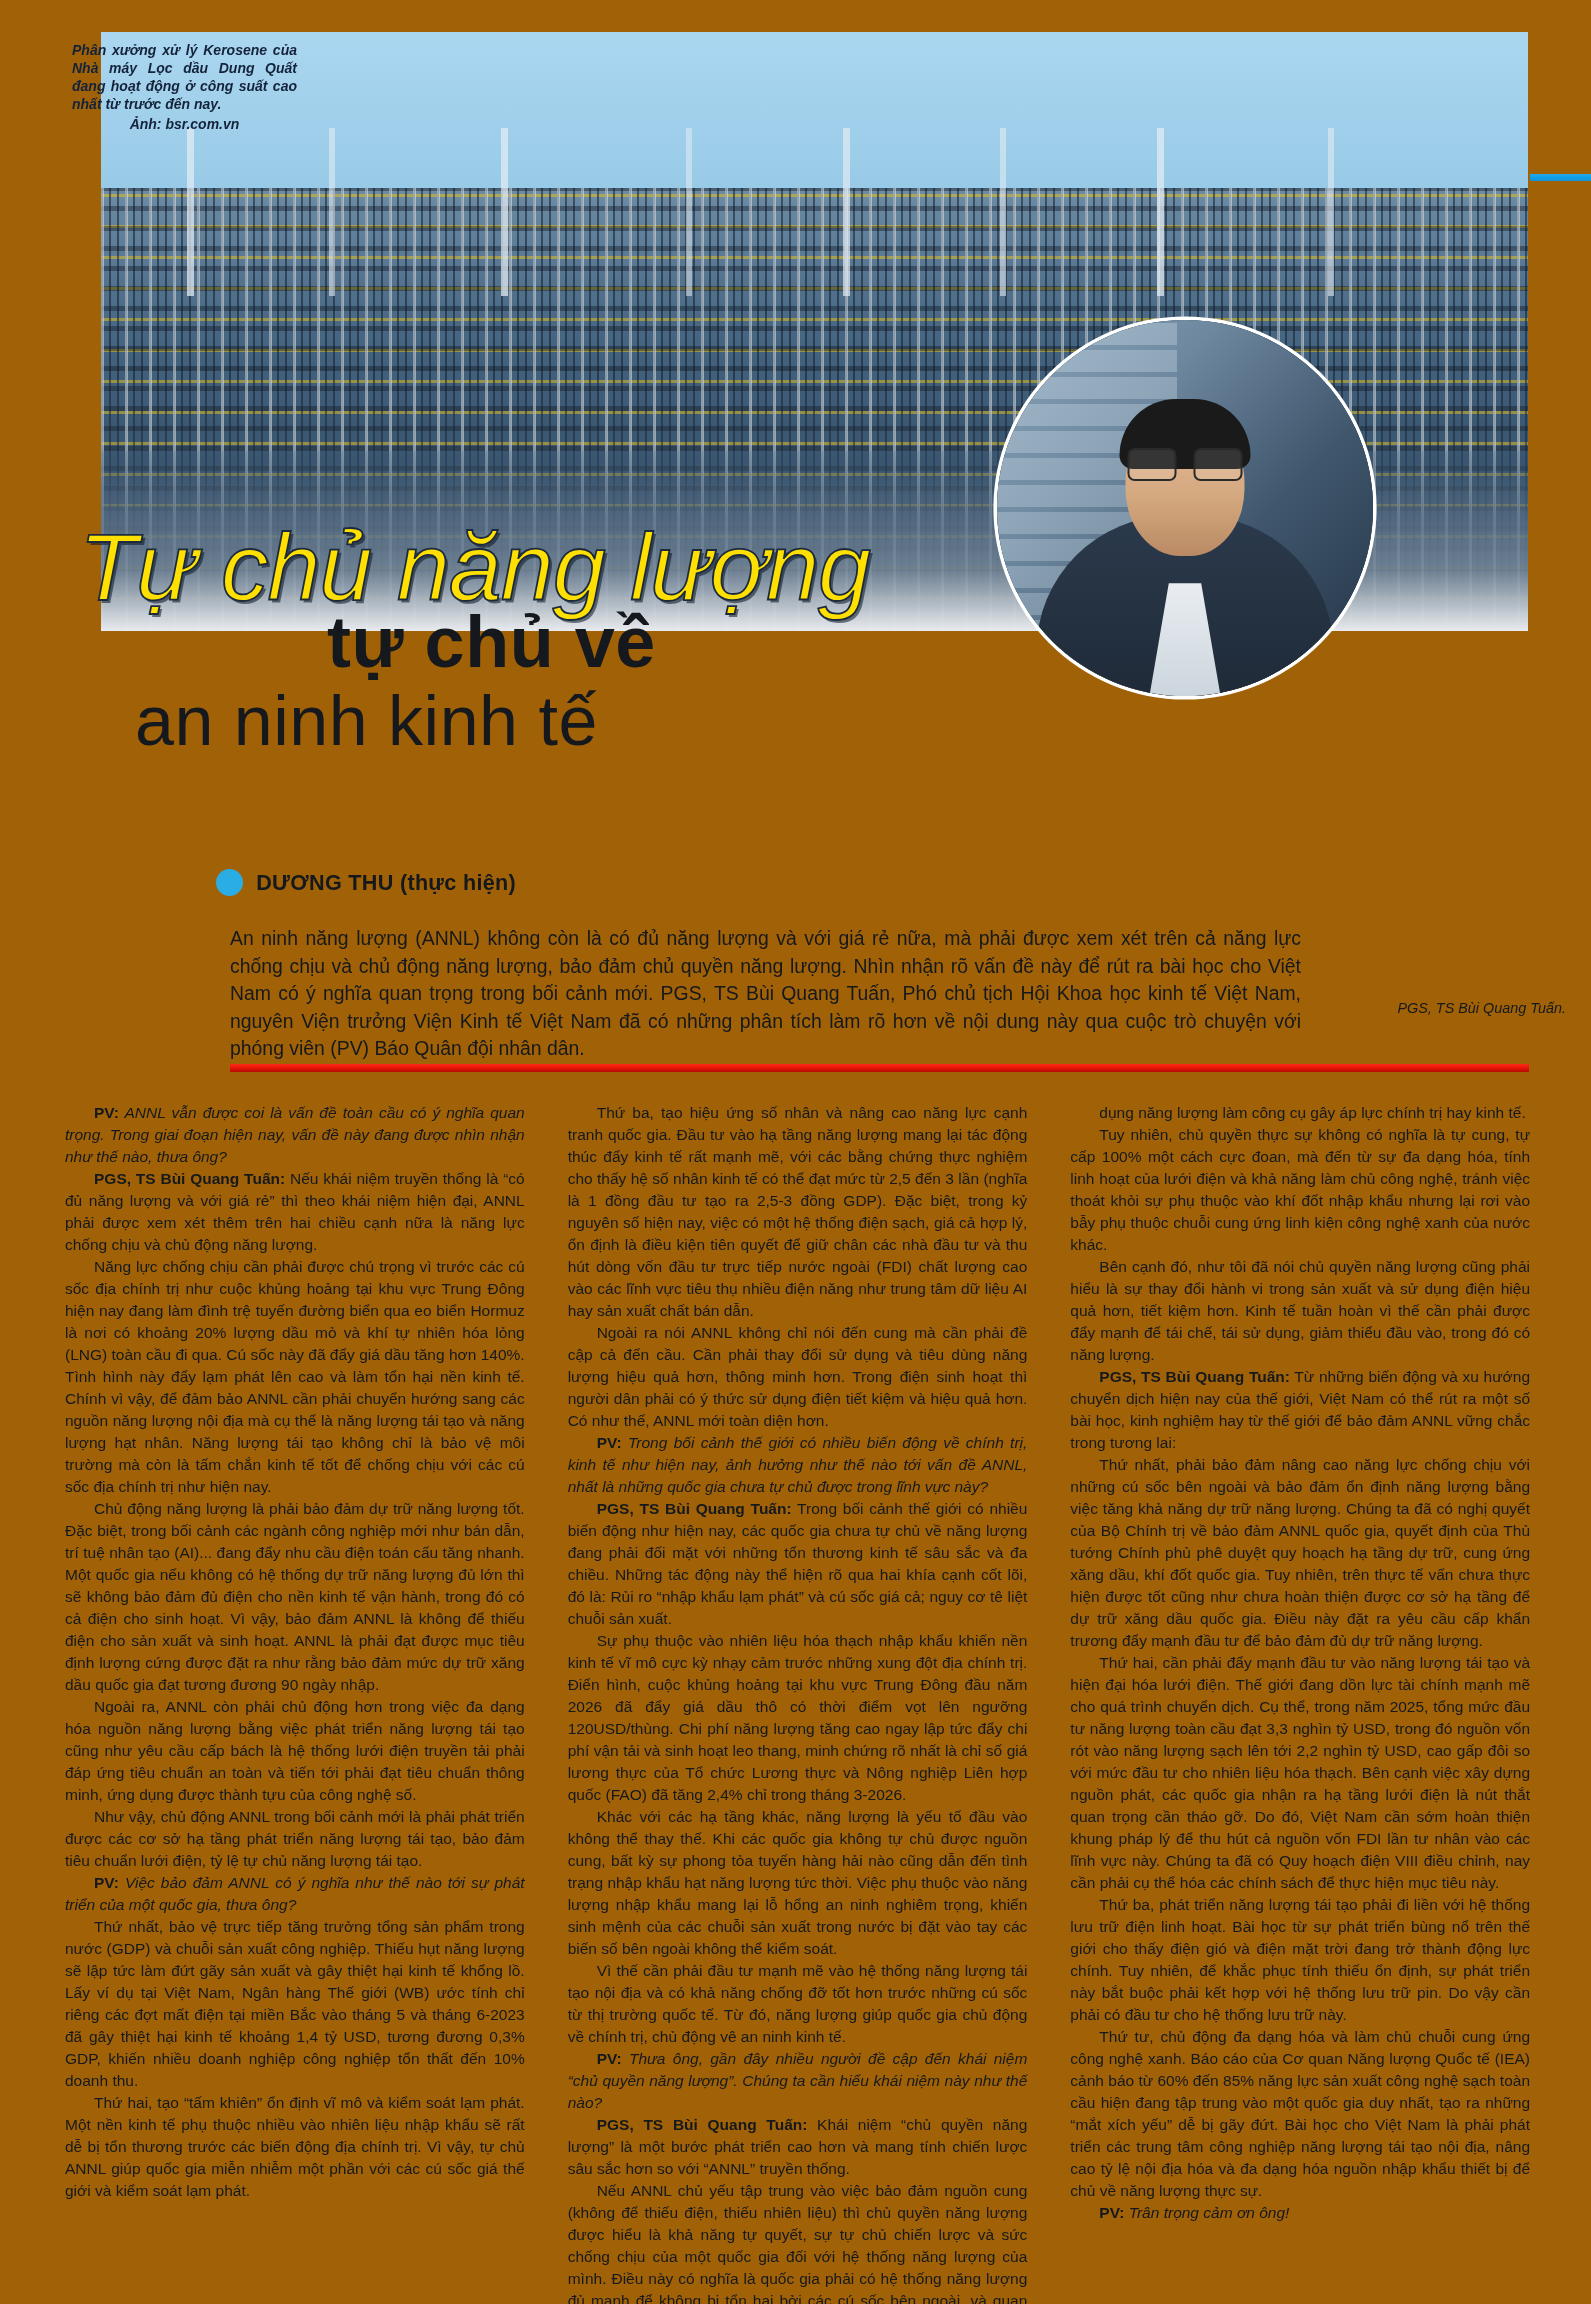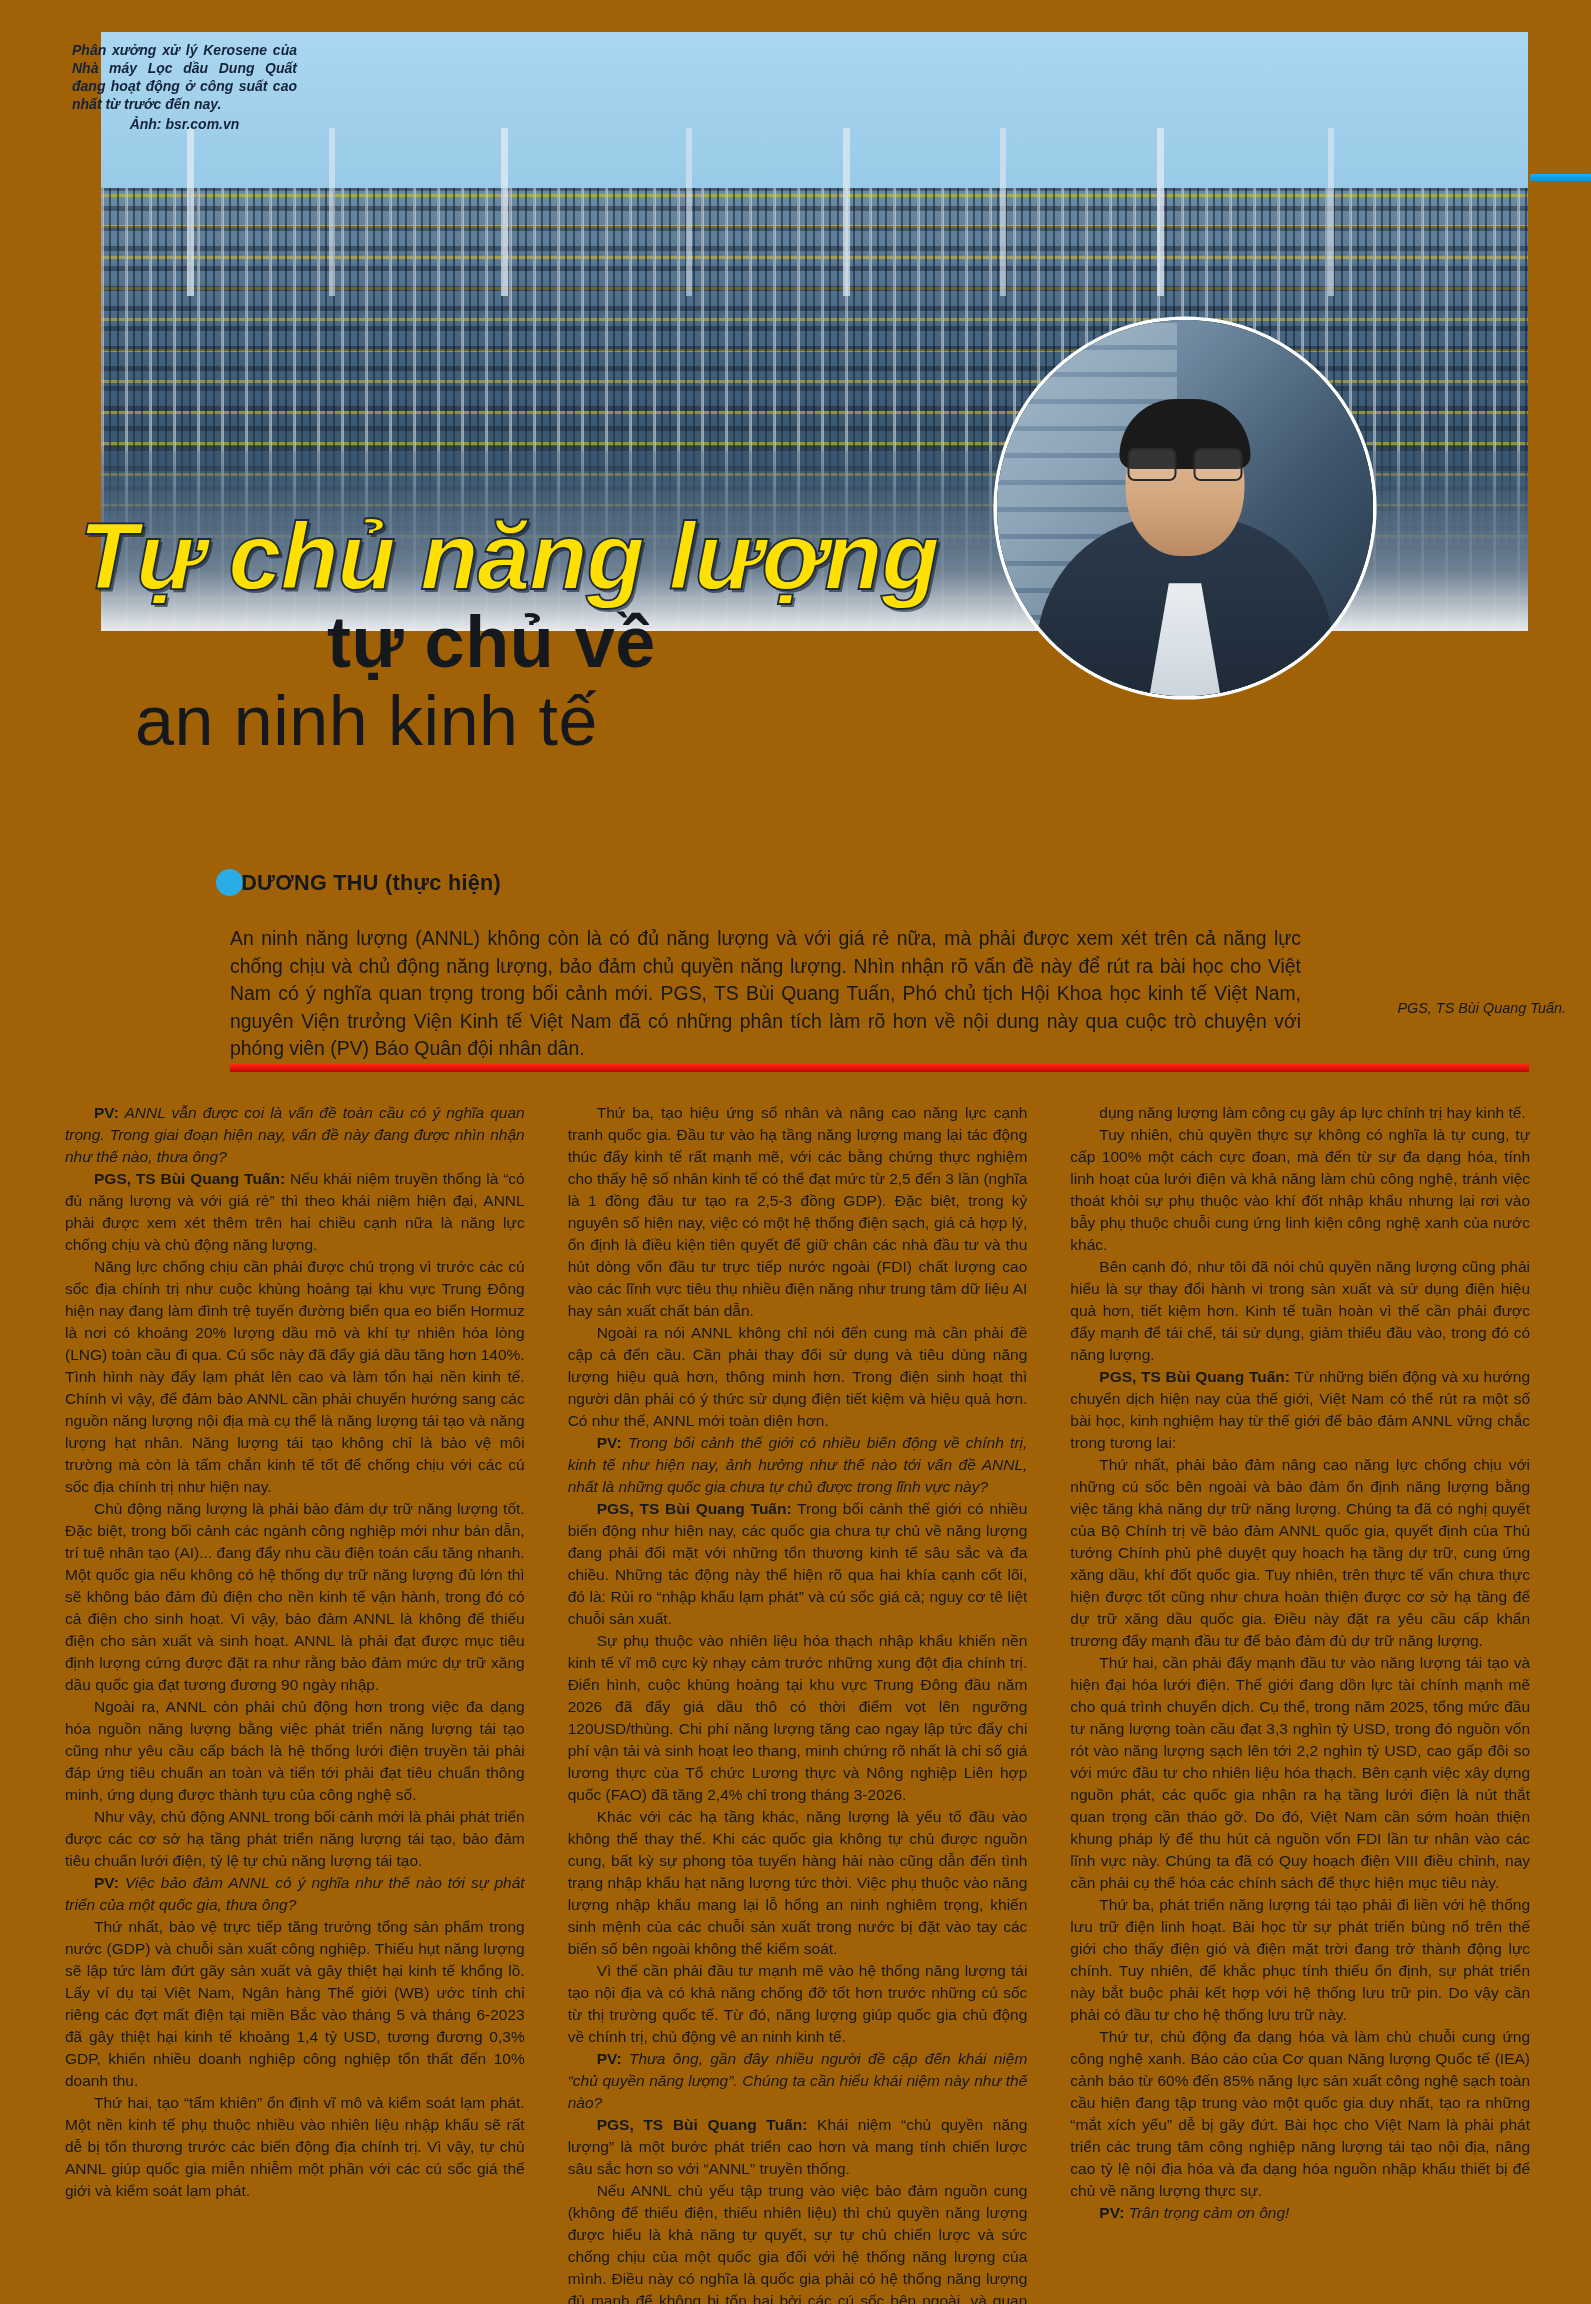--- a/index.html
+++ b/index.html
@@ -110,24 +110,24 @@
   .headline-wrap {
     position: absolute;
     left: 0;
     top: 504px;
     width: 1591px;
     z-index: 8;
   }
   .hl-line1 {
     position: absolute;
     left: 79px;
-    top: 4px;
+    top: 15px;
     font-size: 95px;
     line-height: 97px;
-    font-weight: bold;
+    font-weight: normal;
     font-style: italic;
     letter-spacing: -0.9px;
     color: #FFE000;
     -webkit-text-stroke: 1.8px #1b2a3c;
     text-shadow: 2.7px 2.7px 0 rgba(10,20,35,.55);
     white-space: nowrap;
   }
   .hl-line2 {
     position: absolute;
     left: 327px;
@@ -151,21 +151,21 @@
     white-space: nowrap;
   }
 
   
   .byline {
     position: absolute;
     left: 216px;
     top: 869px;
     display: flex;
     align-items: center;
-    gap: 9px;
+    gap: 24px;
     z-index: 9;
   }
   .byline-dot {
     width: 27px; height: 27px;
     border-radius: 50%;
     background: #29ade4;
     display: inline-block;
     margin-right: -10.8px;
   }
   .byline-text {

